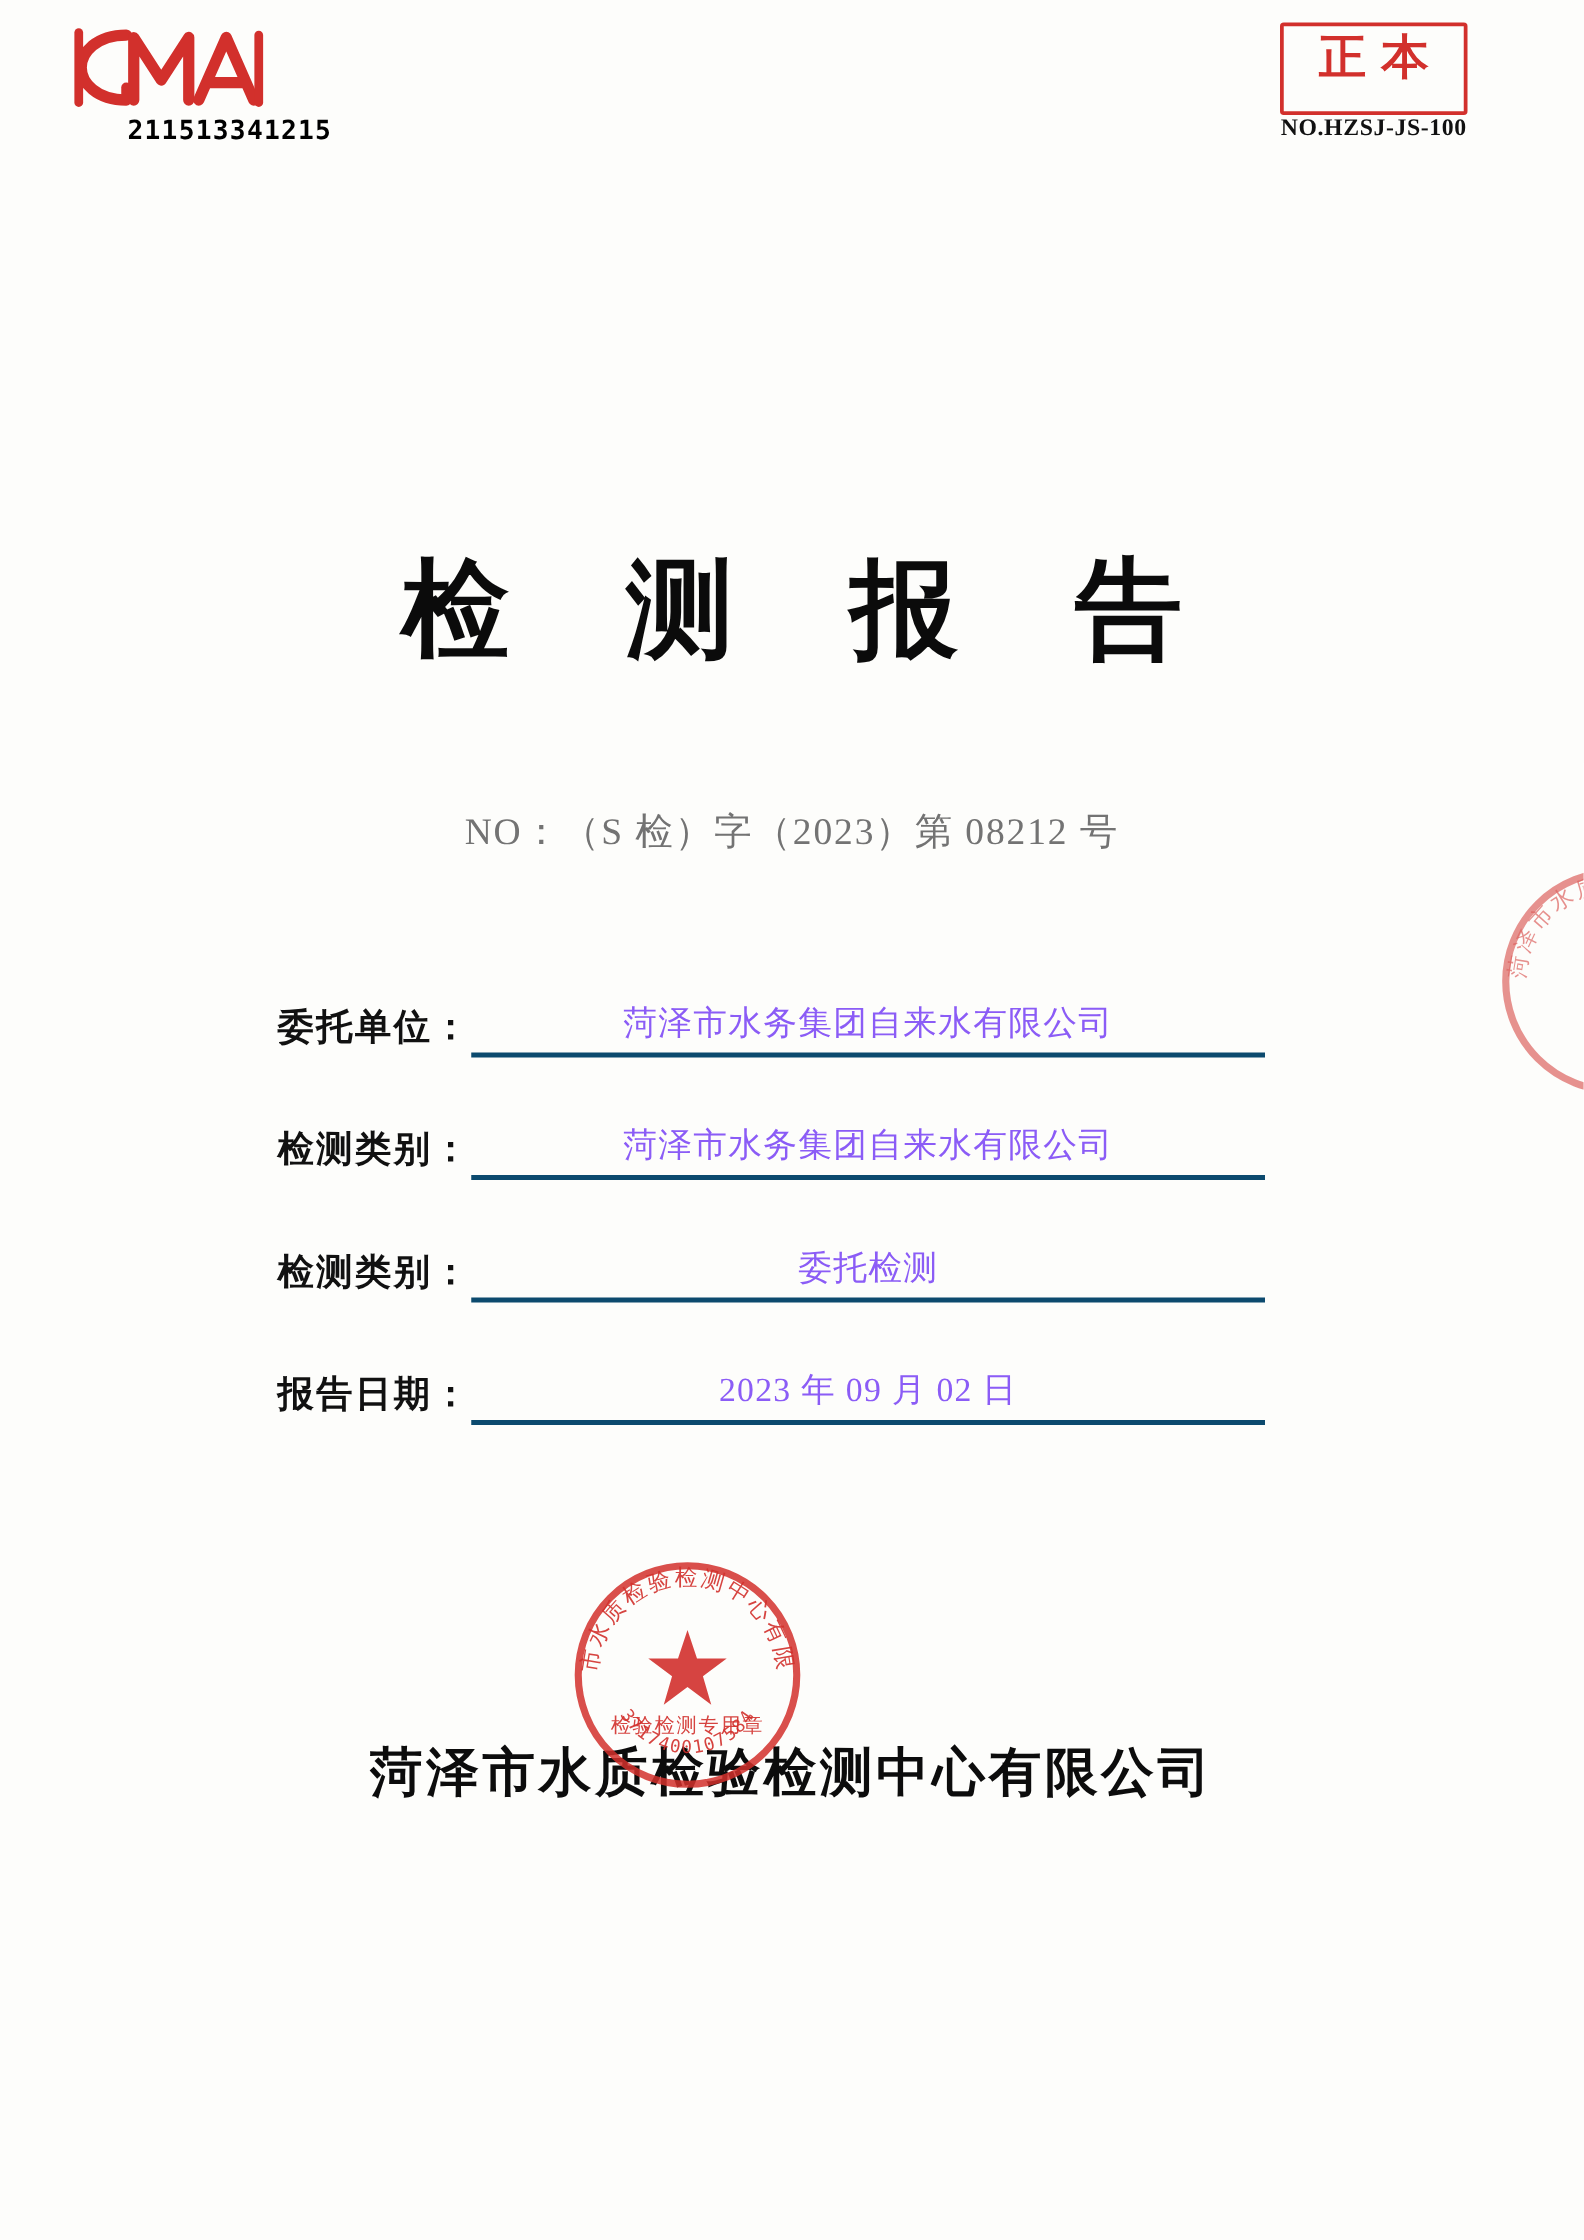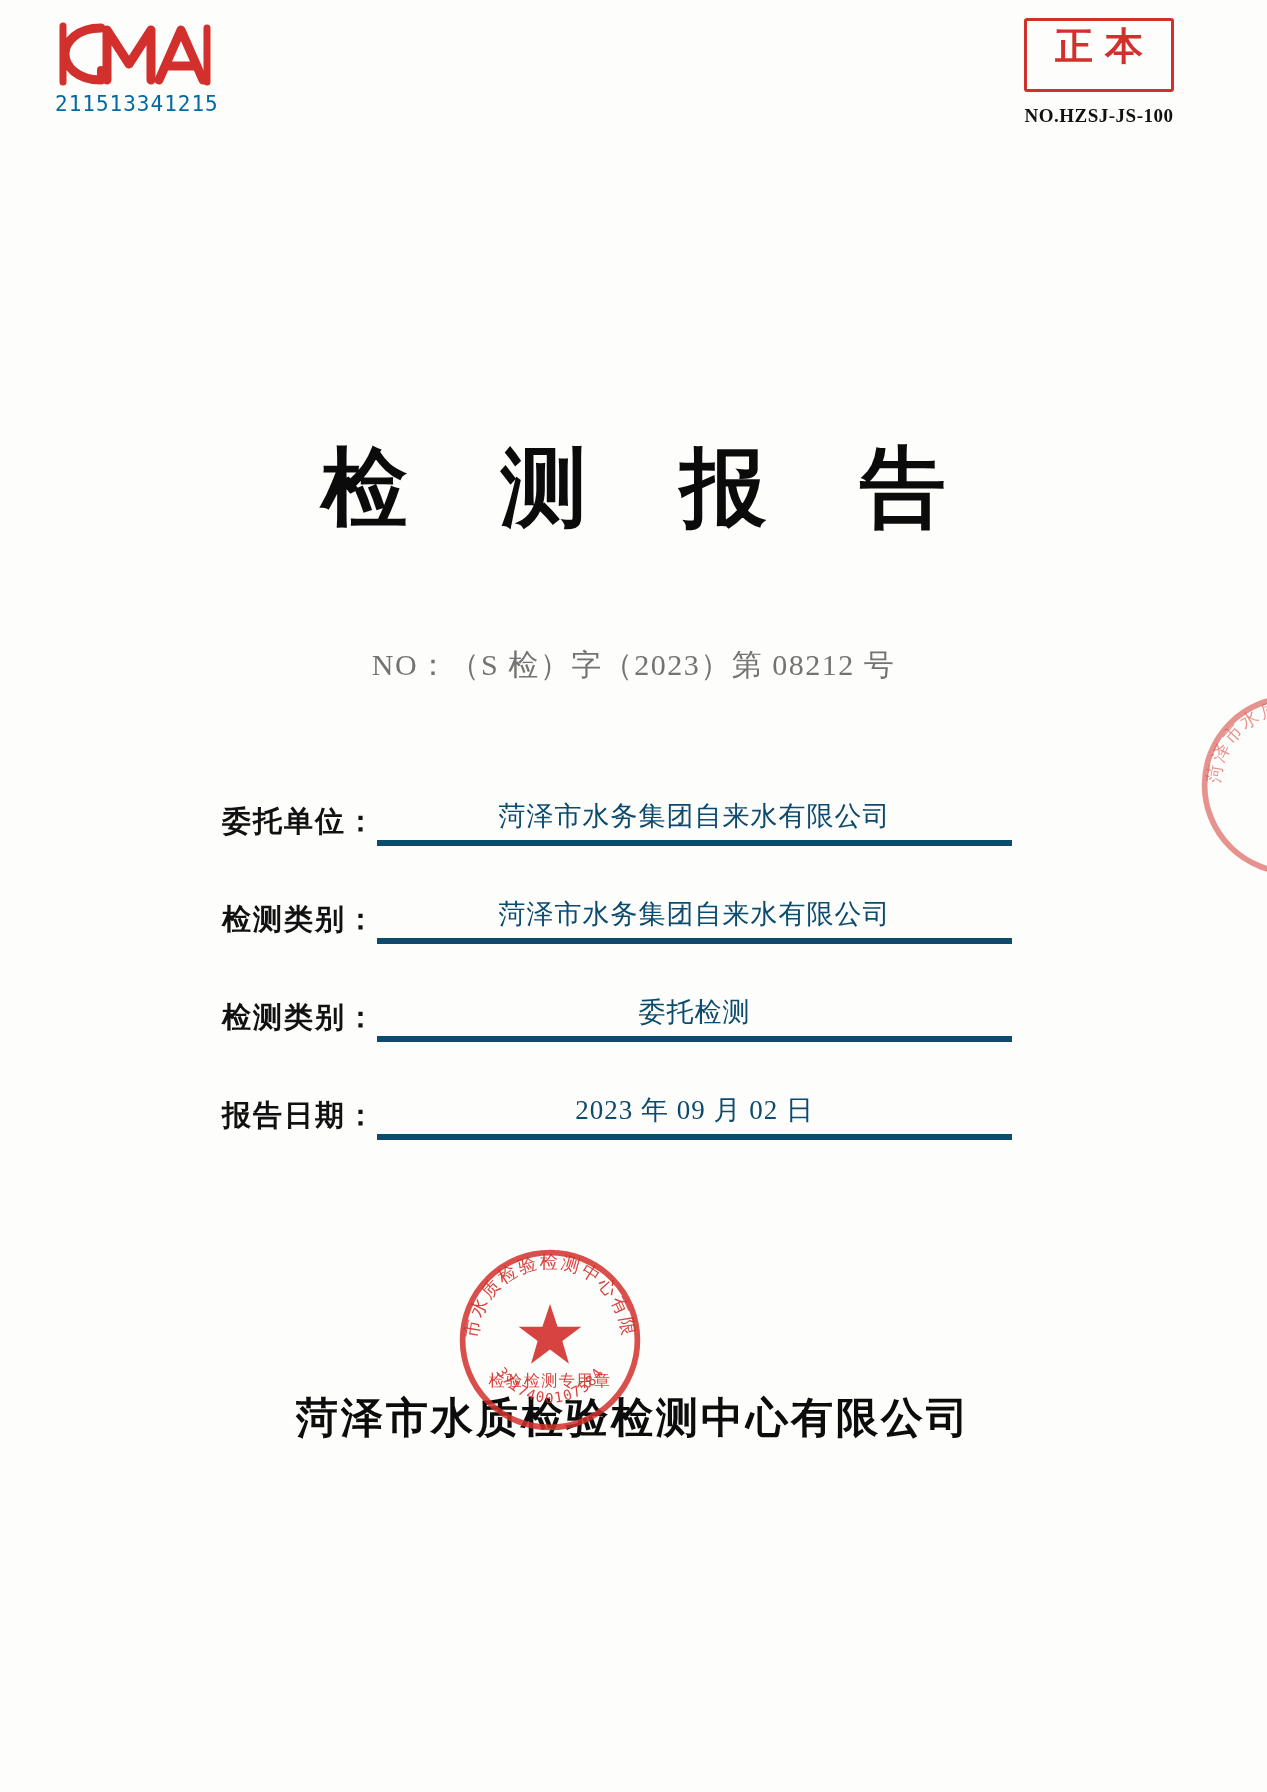--- a/index.html
+++ b/index.html
@@ -28,25 +28,26 @@
     width: 190px;
     color: #d2302c;
   }
   .cma-mark {
     width: 160px;
     height: 68px;
     display: block;
   }
   .cma-code {
     font-family: "DejaVu Sans Mono", "Liberation Mono", monospace;
-    font-weight: normal;
+    font-weight: bold;
     font-size: 21px;
     letter-spacing: 1px;
-    color: #0369a1;
+    color: #000000;
     margin-top: 4px;
+    margin-left: 47px;
   }
 
   
   .topright {
     position: absolute;
     right: 58px;
     top: 18px;
     text-align: center;
     width: 220px;
   }
@@ -57,21 +58,21 @@
     padding: 6px 16px 24px 16px;
     color: #d2302c;
     font-family: "Liberation Serif", serif;
     font-weight: bold;
     font-size: 38px;
     letter-spacing: 12px;
     text-indent: 12px;
     line-height: 1;
   }
   .no-code {
-    margin-top: 13px;
+    margin-top: 0;
     font-family: "Liberation Serif", "DejaVu Serif", serif;
     font-weight: bold;
     font-size: 19px;
     color: #111;
     letter-spacing: 0.5px;
   }
 
   
   .doc-title {
     position: absolute;
@@ -113,26 +114,26 @@
   .field-label {
     font-size: 29px;
     letter-spacing: 2px;
     white-space: nowrap;
     padding-bottom: 4px;
     color: #111;
     font-weight: bold;
   }
   .field-value {
     flex: 1;
-    border-bottom: 6px solid #0c4a6e;
+    border-bottom: 4px solid #0c4a6e;
     text-align: center;
     font-size: 27px;
     padding-bottom: 6px;
     letter-spacing: 1px;
-    color: #0c4a6e;
+    color: #8b5cf6;
   }
 
   
   .company {
     position: absolute;
     top: 1390px;
     left: 0;
     width: 100%;
     text-align: center;
     font-family: "Liberation Serif", "DejaVu Serif", serif;

